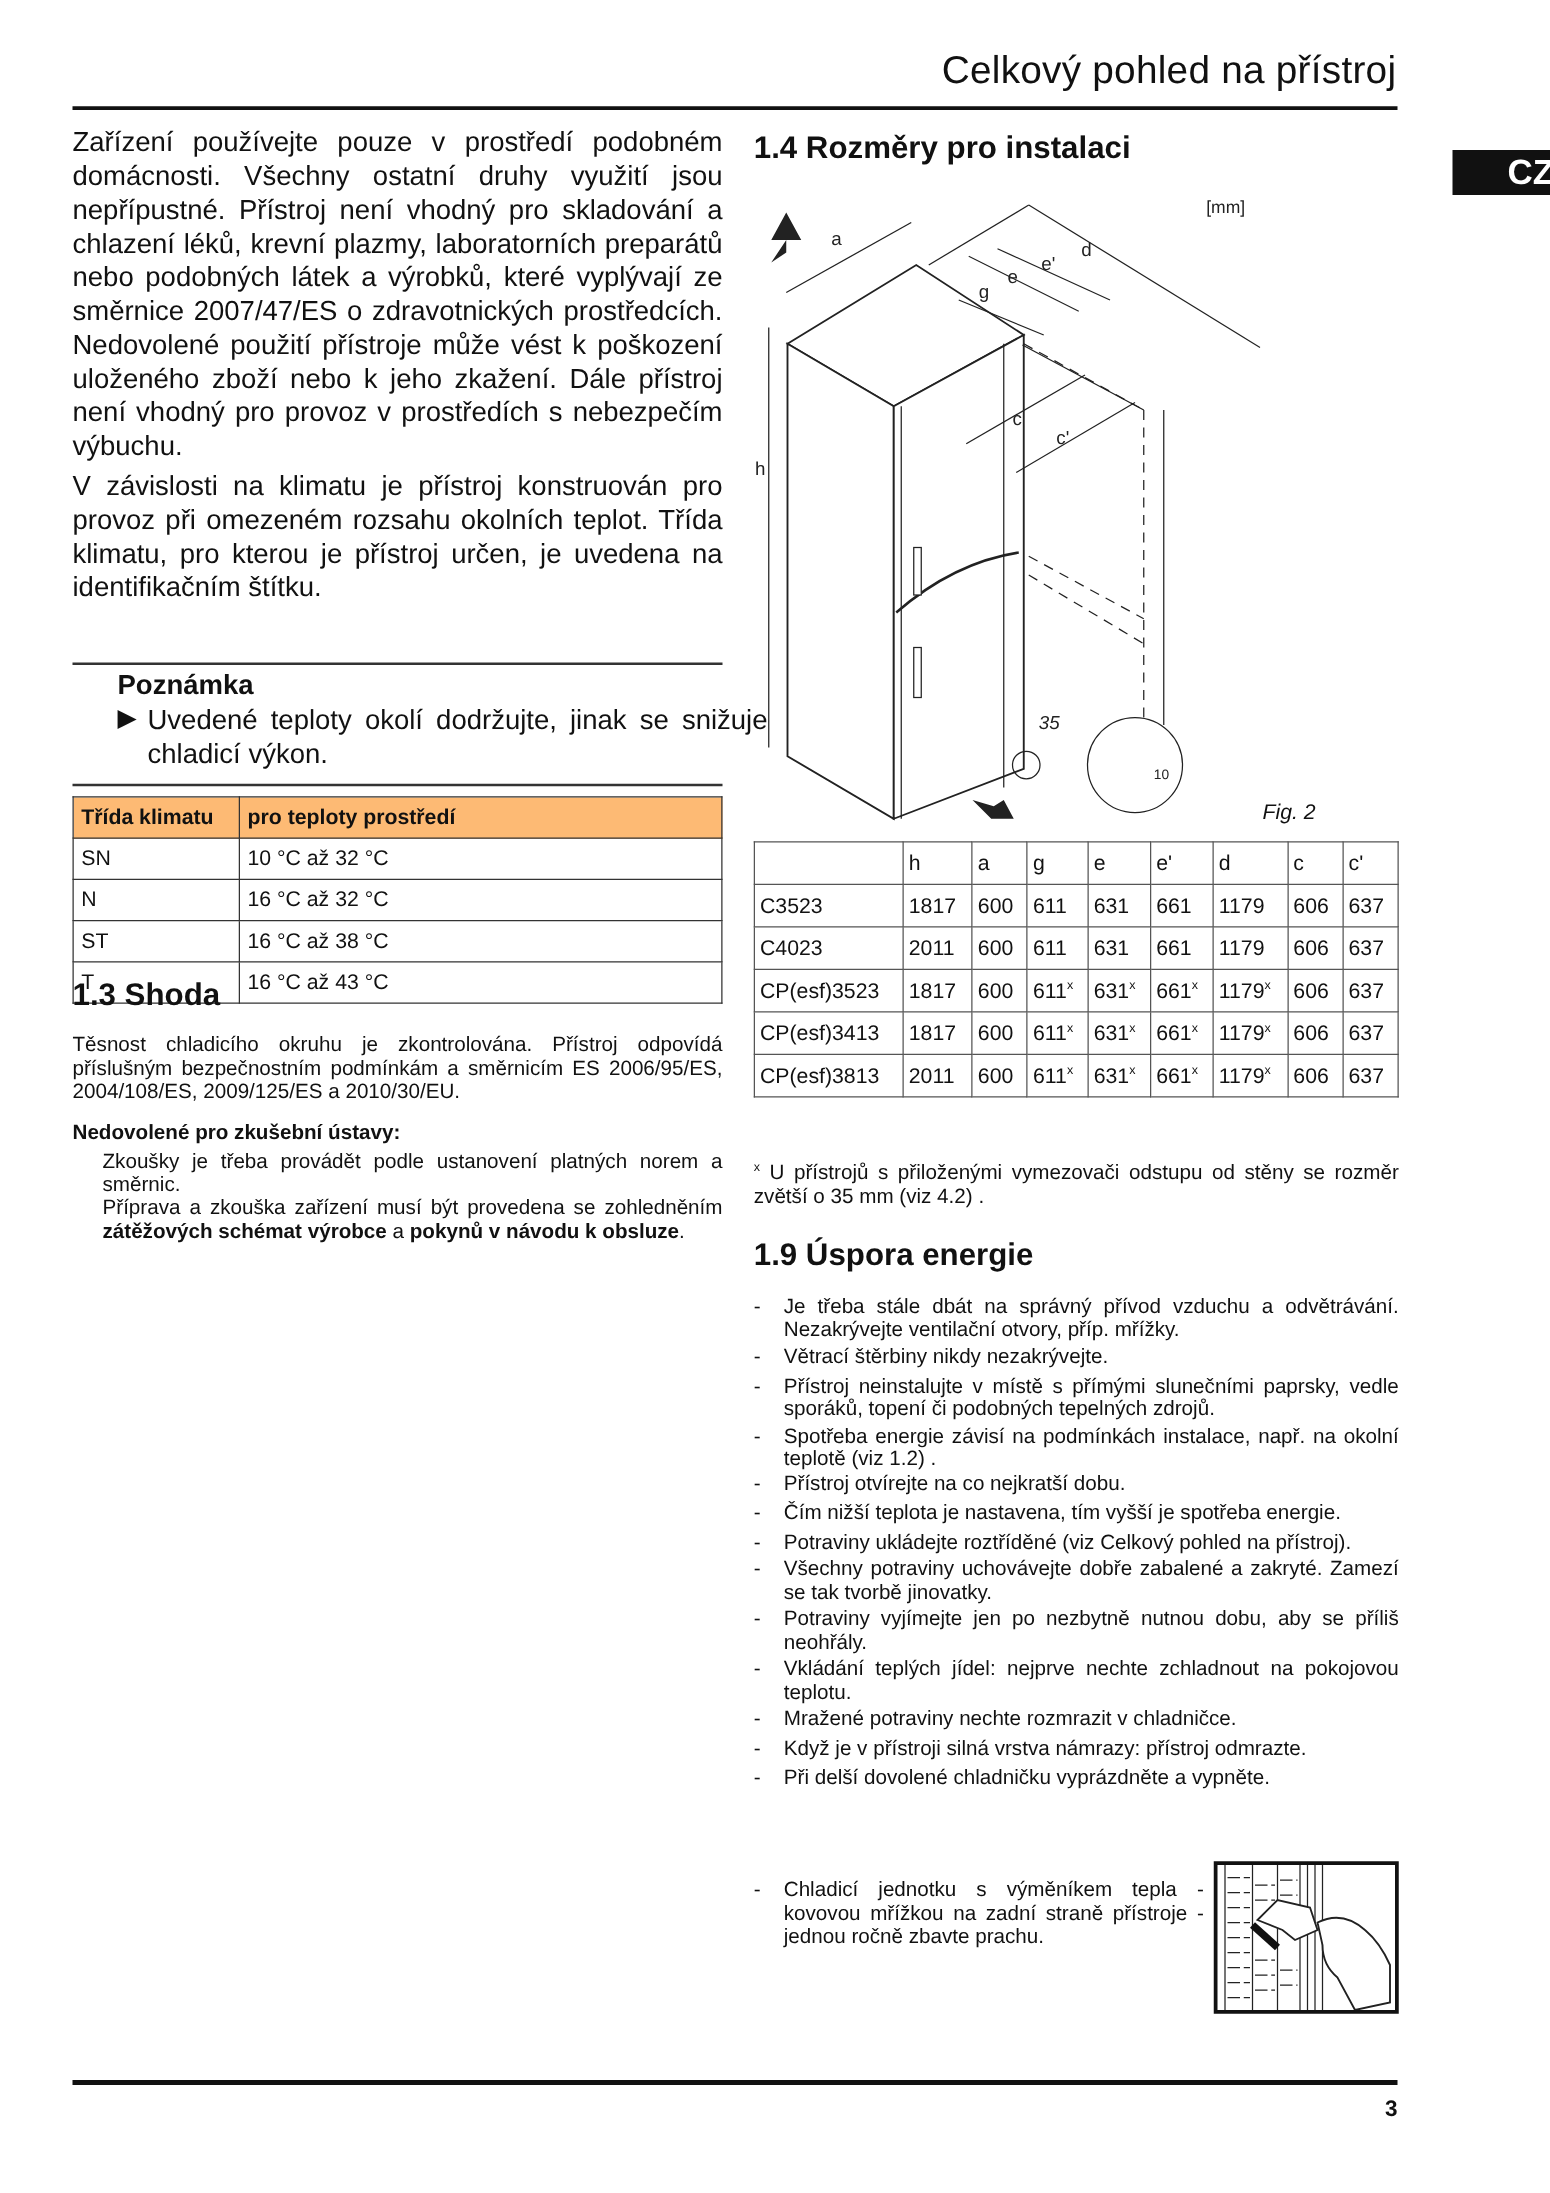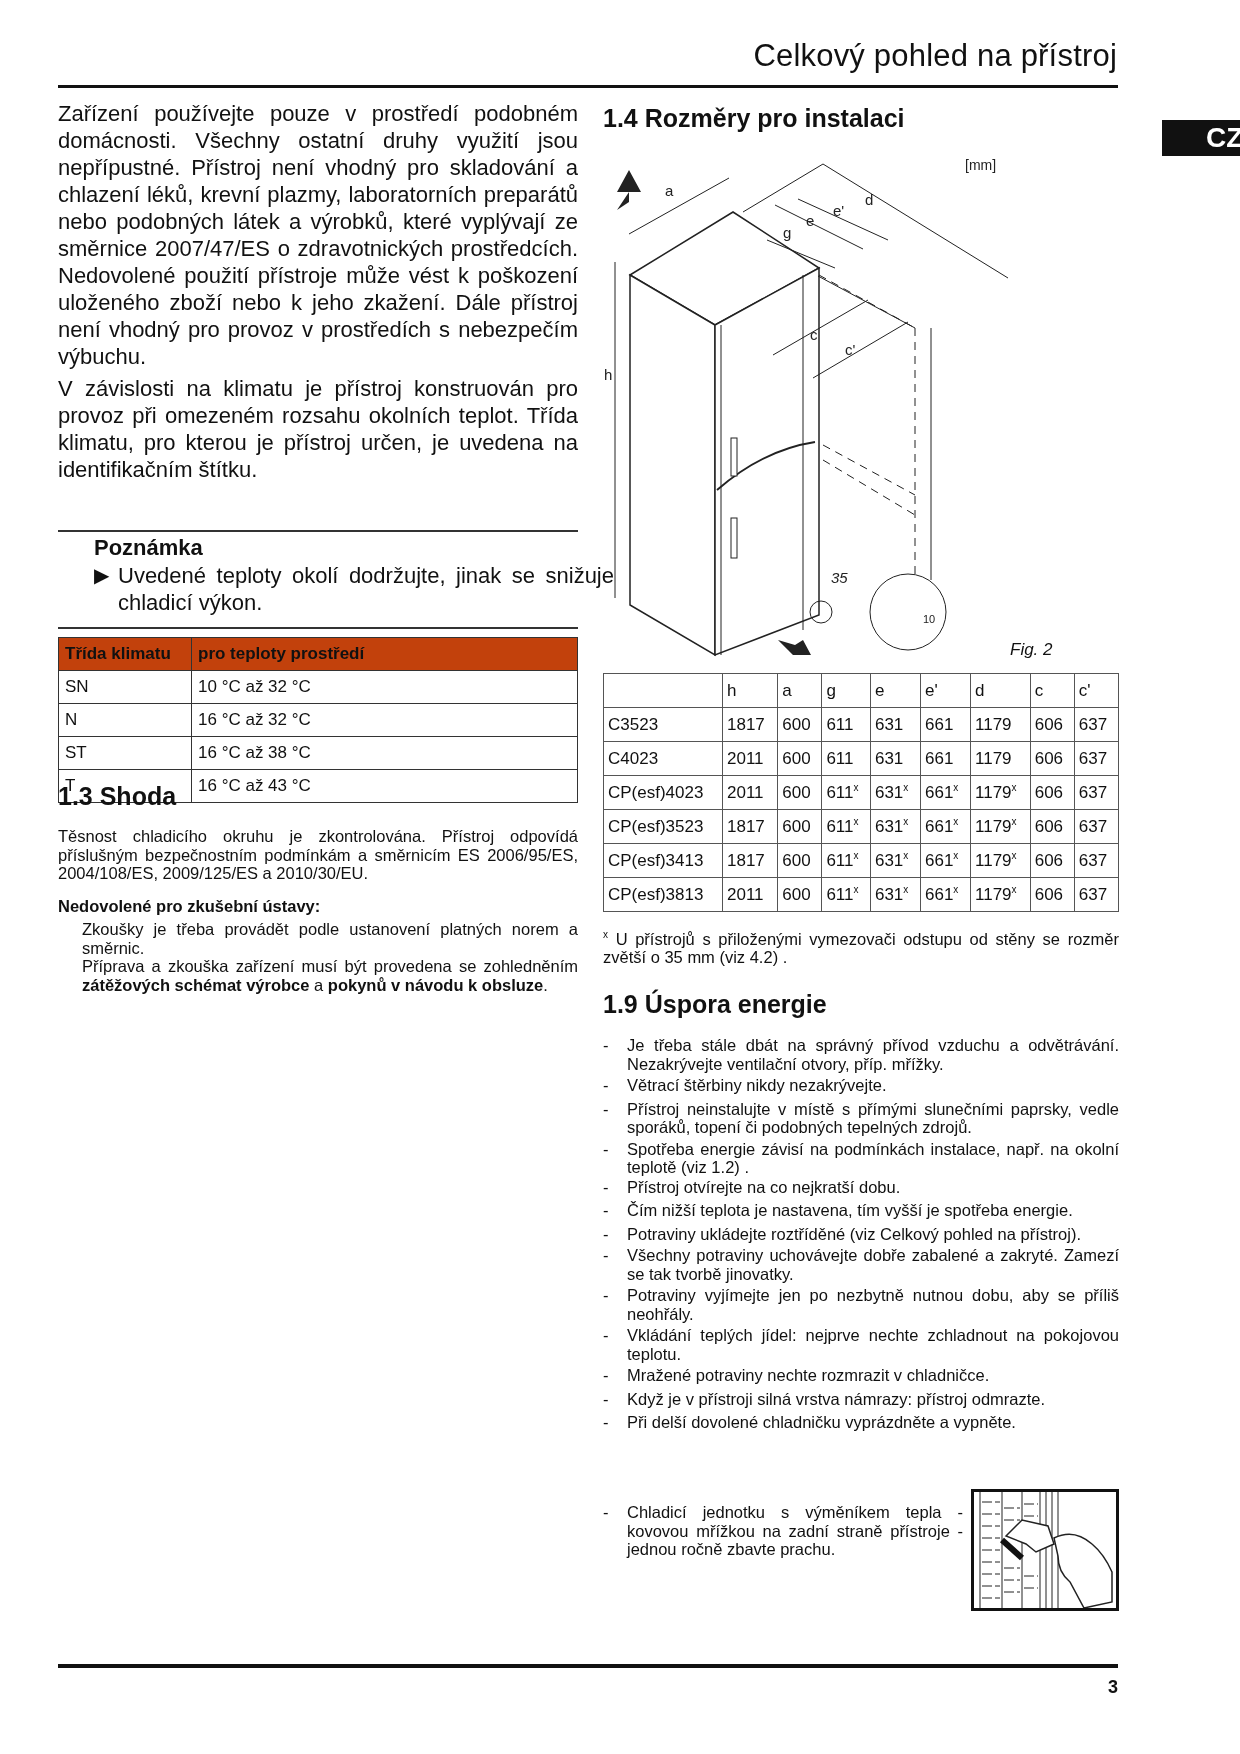--- a/index.html
+++ b/index.html
@@ -13,21 +13,21 @@
   .col-left { left:58px; width:520px; }
   .body-lg { font-size:22px; line-height:27px; text-align:justify; margin:0; }
   .body-lg p { margin:0 0 5px 0; }
   .rule { height:2px; background:#333; }
   .note-title { font-size:22px; font-weight:bold; margin:0; line-height:28px; font-weight:normal; }
   .note-title b { font-weight:bold; }
   .note-item { font-size:22px; line-height:27px; display:flex; text-align:justify; }
   .note-item .tri { width:24px; flex:none; font-size:20px; }
   table { border-collapse:collapse; }
   .climate td, .climate th { border:1.5px solid #333; font-size:17px; height:32px; padding:0 6px; text-align:left; }
-  .climate th { background:#c2410c; font-weight:bold; }
+  .climate th { background:#fdba74; font-weight:bold; }
   h2 { margin:0; font-size:25px; font-weight:bold; }
   .small { font-size:16.5px; line-height:18.5px; text-align:justify; margin:0; }
   .dims td { border:1.2px solid #555; font-size:17px; height:33px; padding:0 4px; white-space:nowrap; }
   .dims sup { font-size:10px; }
   .bullet { display:flex; font-size:16.5px; line-height:18.5px; text-align:justify; }
   .bullet .dash { width:24px; flex:none; }
   .bullet .txt { flex:1; }
   .bottom-rule { left:58px; width:1060px; top:1664px; height:4px; background:#111; }
   .page-num { right:122px; top:1677px; font-size:18px; font-weight:bold; }
 </style>
@@ -174,31 +174,20 @@
         <td>637</td>
       </tr>
   <tr>
         <td>C4023</td>
         <td>2011</td>
         <td>600</td>
         <td>611</td>
         <td>631</td>
         <td>661</td>
         <td>1179</td>
-        <td>606</td>
-        <td>637</td>
-      </tr>
-  <tr>
-        <td>CP(esf)4023</td>
-        <td>2011</td>
-        <td>600</td>
-        <td><span>611</span><sup>x</sup></td>
-        <td><span>631</span><sup>x</sup></td>
-        <td><span>661</span><sup>x</sup></td>
-        <td><span>1179</span><sup>x</sup></td>
         <td>606</td>
         <td>637</td>
       </tr>
   <tr>
         <td>CP(esf)3523</td>
         <td>1817</td>
         <td>600</td>
         <td><span>611</span><sup>x</sup></td>
         <td><span>631</span><sup>x</sup></td>
         <td><span>661</span><sup>x</sup></td>

